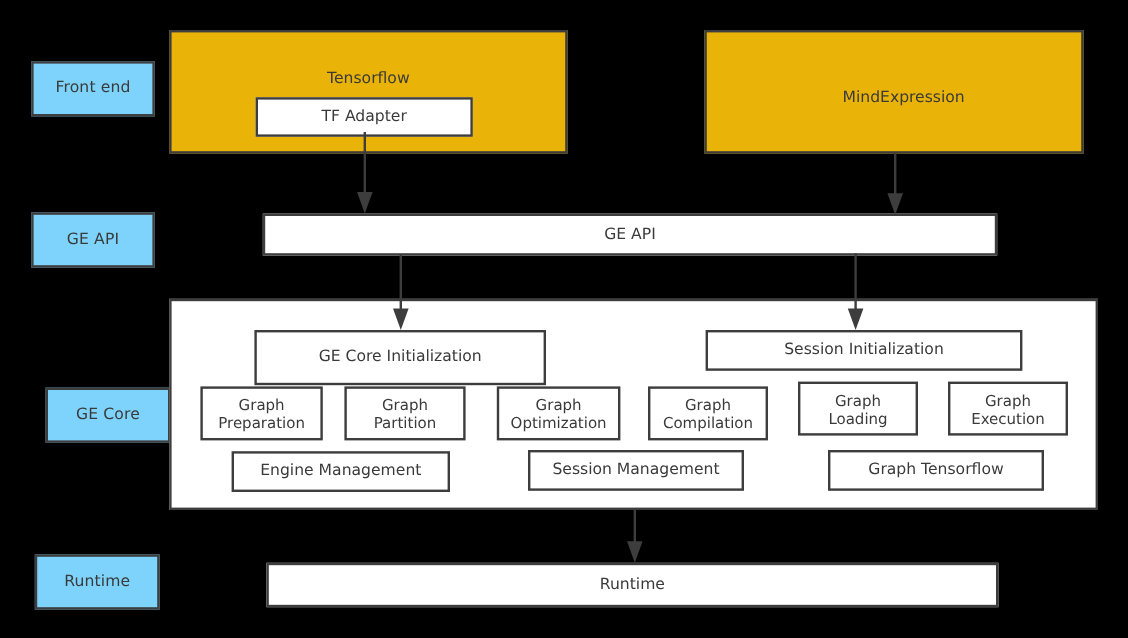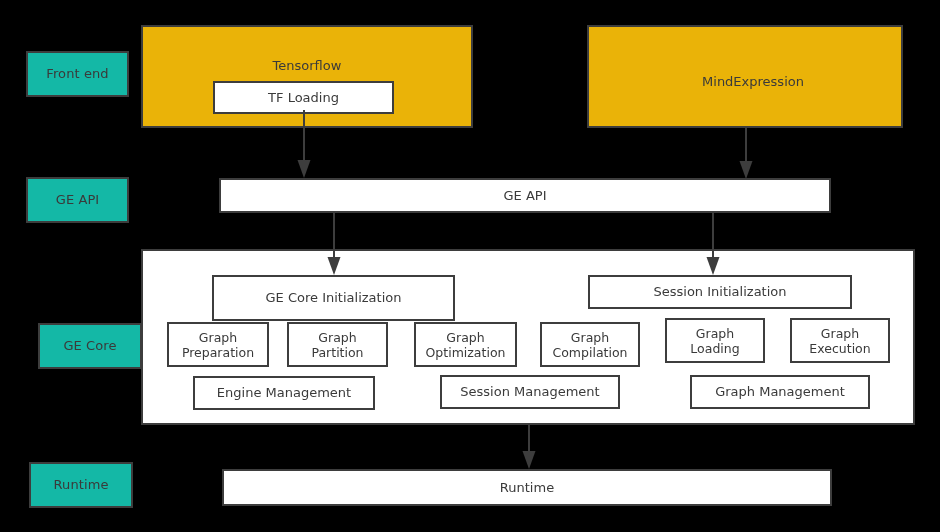--- a/index.html
+++ b/index.html
@@ -14,21 +14,21 @@
     height: 532px;
     background: #000000;
     overflow: hidden;
     font-family: "DejaVu Sans", "Liberation Sans", sans-serif;
   }
 
   
   .box {
     position: absolute;
     box-sizing: border-box;
-    background: #14b8a6;
+    background: #7dd3fc;
     color: #3a3a3a;
     display: flex;
     align-items: center;
     justify-content: center;
     text-align: center;
     line-height: 1.15;
     white-space: pre-line;
   }
   .bordered {
     border: 2px solid #3d3d3d;
@@ -118,21 +118,21 @@
 
   <div class="box bordered stage-label" style="left:29px; top:462px; width:104px; height:46px;">
     <span>Runtime</span>
   </div>
 
   <div class="frontend-frame" style="left:141px; top:25px; width:332px; height:103px;">
     <div class="frame-title" style="top:31px;">Tensorflow</div>
   </div>
 
   <div class="unit" style="left:213px; top:81px; width:181px; height:33px; font-size:13px;">
-    <span>TF Loading</span>
+    <span>TF Adapter</span>
   </div>
 
   <div class="frontend-frame" style="left:587px; top:25px; width:316px; height:103px;">
     <div class="frame-title" style="top:47px;padding-left:16px;">MindExpression</div>
   </div>
 
   <div class="bar" style="left:219px; top:178px; width:612px; height:35px;">
     <span>GE API</span>
   </div>
 
@@ -178,21 +178,21 @@
 
   <div class="unit" style="left:193px; top:376px; width:182px; height:34px; font-size:13px;">
     <span>Engine Management</span>
   </div>
 
   <div class="unit" style="left:440px; top:375px; width:180px; height:34px; font-size:13px;">
     <span>Session Management</span>
   </div>
 
   <div class="unit" style="left:690px; top:375px; width:180px; height:34px; font-size:13px;">
-    <span>Graph Management</span>
+    <span>Graph Tensorflow</span>
   </div>
 
   <div class="bar" style="left:222px; top:469px; width:610px; height:37px;">
     <span>Runtime</span>
   </div>
 
   <div class="arrow" style="left:293px; top:110px; width:22px; height:72px;">
     <svg width="22" height="72" viewBox="0 0 22 72">
       <line x1="11" y1="0" x2="11" y2="56" stroke="#3d3d3d" stroke-width="2"></line>
       <polygon points="11,68 4.5,50 17.5,50" fill="#3d3d3d"></polygon>

